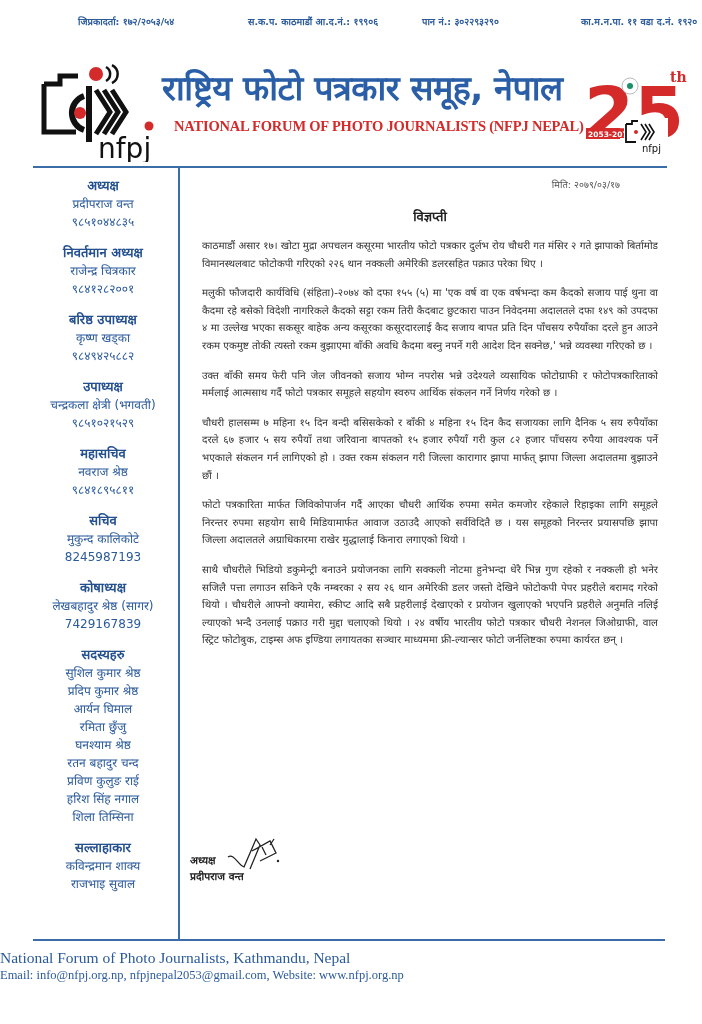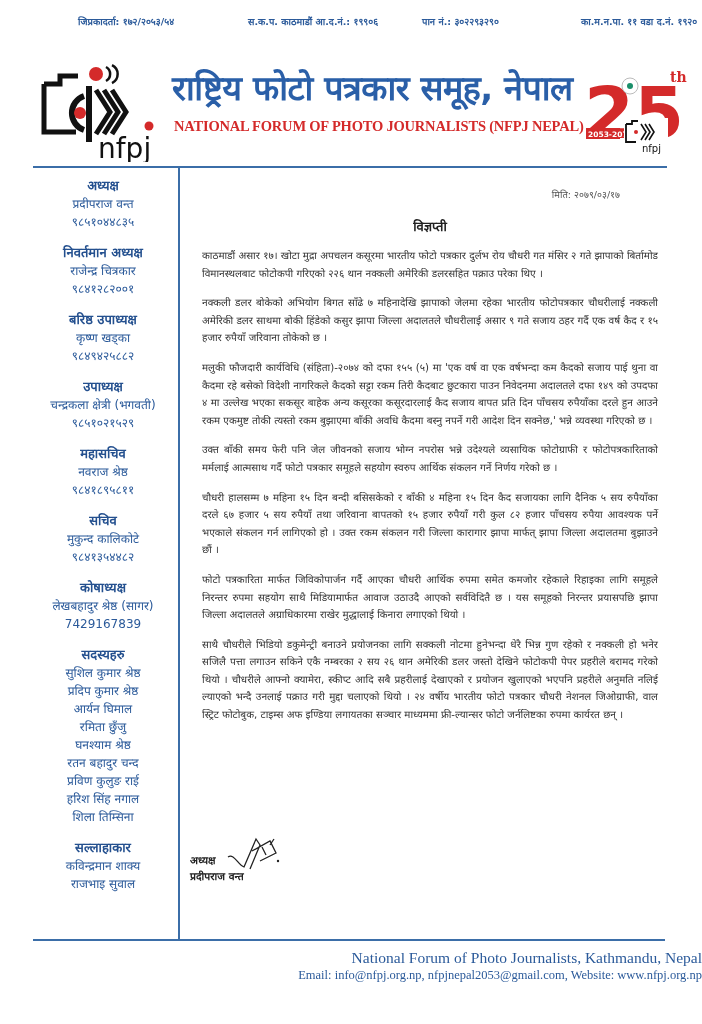--- a/index.html
+++ b/index.html
@@ -7,47 +7,47 @@
       width: 702px; height: 1024px; background: #ffffff; position: relative; overflow: hidden;
       font-family: "DejaVu Sans", sans-serif;
     }
     .reg-bar {
       position: absolute; top: 15px; left: 0; width: 702px; height: 16px;
       font-size: 9.5px; color: #2b5a9a; font-weight: bold; margin-left: 36px;
     }
     .reg-bar span { position: absolute; top: 0; white-space: nowrap; }
     .logo-left { position: absolute; left: 36px; top: 62px; width: 120px; height: 100px; }
     .title-np {
-      position: absolute; left: 172px; top: 64px; font-size: 34px; font-weight: bold; color: #2a5fa8;
+      position: absolute; left: 162px; top: 64px; font-size: 34px; font-weight: bold; color: #2a5fa8;
       white-space: nowrap; letter-spacing: -0.5px;
     }
     .title-en {
       position: absolute; left: 174px; top: 118px; font-family: "Liberation Serif", serif; font-weight: bold;
       font-size: 14.5px; color: #d42a2a; white-space: nowrap; letter-spacing: -0.2px;
     }
     .logo-right { position: absolute; left: 584px; top: 64px; width: 110px; height: 92px; }
     .rule-top { position: absolute; left: 33px; top: 166px; width: 634px; height: 2px; background: #3b6ea8; }
     .rule-vert { position: absolute; left: 178px; top: 167px; width: 2px; height: 773px; background: #3b6ea8; }
     .rule-bottom { position: absolute; left: 33px; top: 939px; width: 632px; height: 2px; background: #3b6ea8; }
     .sidebar {
       position: absolute; left: 30px; top: 176px; width: 146px; text-align: center; color: #2b5a9a;
     }
     .sb-group { margin-bottom: 12px; }
     .sb-title { font-weight: bold; font-size: 13px; line-height: 19px; color: #24508f; }
     .sb-line { font-size: 12px; line-height: 18px; }
     .main { position: absolute; left: 190px; top: 176px; width: 480px; color: #333; }
-    .date-line { text-align: right; font-size: 9.5px; color: #555; padding-right: 50px; margin-top: 12px; }
+    .date-line { text-align: right; font-size: 9.5px; color: #555; padding-right: 50px; margin-top: 2px; }
     .notice-title { text-align: center; font-weight: bold; font-size: 13px; color: #222; margin-top: 16px; margin-bottom: 12px; }
     .para { font-size: 10.2px; line-height: 17.6px; text-align: justify; color: #333; margin: 12px; }
     .closing { margin-top: 22px; font-size: 10.2px; line-height: 18px; color: #333; }
     .sign-block { position: absolute; left: 190px; top: 845px; }
     .signature { position: absolute; left: 36px; top: -10px; width: 60px; height: 36px; }
     .sign-role { font-weight: bold; font-size: 10.5px; color: #222; margin-top: 8px; }
     .sign-name { font-weight: bold; font-size: 10.5px; color: #222; margin-top: 2px; }
-    .footer { position: absolute; left: 0; top: 948px; width: 702px; text-align: right; color: #2b5a9a; font-family: "Liberation Serif", serif; }
+    .footer { position: absolute; left: 0; top: 948px; width: 702px; text-align: left; color: #2b5a9a; font-family: "Liberation Serif", serif; }
     .footer-line1 { font-size: 15.5px; line-height: 19px; }
     .footer-line2 { font-size: 12.5px; line-height: 16px; }
   </style>
 </head>
 <body>
 
 <div class="reg-bar">
   <span style="left:42px;">जिप्रकादर्ता: १७२/२०५३/५४</span>
   <span style="left:212px;">स.क.प. काठमाडौं आ.द.नं.: १९९०६</span>
   <span style="left:386px;">पान नं.: ३०२२९३२९०</span>
@@ -122,21 +122,21 @@
     <div class="sb-line">९८५१०२१५२९</div>
   </div>
   <div class="sb-group">
     <div class="sb-title">महासचिव</div>
     <div class="sb-line">नवराज श्रेष्ठ</div>
     <div class="sb-line">९८४१८९५८११</div>
   </div>
   <div class="sb-group">
     <div class="sb-title">सचिव</div>
     <div class="sb-line">मुकुन्द कालिकोटे</div>
-    <div class="sb-line">९८४१३५४४८२</div>
+    <div class="sb-line">8245987193</div>
   </div>
   <div class="sb-group">
     <div class="sb-title">कोषाध्यक्ष</div>
     <div class="sb-line">लेखबहादुर श्रेष्ठ (सागर)</div>
     <div class="sb-line">7429167839</div>
   </div>
   <div class="sb-group">
     <div class="sb-title">सदस्यहरु</div>
     <div class="sb-line">सुशिल कुमार श्रेष्ठ</div>
     <div class="sb-line">प्रदिप कुमार श्रेष्ठ</div>
@@ -152,21 +152,20 @@
     <div class="sb-title">सल्लाहाकार</div>
     <div class="sb-line">कविन्द्रमान शाक्य</div>
     <div class="sb-line">राजभाइ सुवाल</div>
   </div>
 </div>
 
 <div class="main">
   <div class="date-line">मिति: २०७९/०३/१७</div>
   <div class="notice-title">विज्ञप्ती</div>
   <p class="para">काठमाडौं असार १७। खोटा मुद्रा अपचलन कसूरमा भारतीय फोटो पत्रकार दुर्लभ रोय चौधरी गत मंसिर २ गते झापाको बिर्तामोड विमानस्थलबाट फोटोकपी गरिएको २२६ थान नक्कली अमेरिकी डलरसहित पक्राउ परेका थिए ।</p>
-  <p class="para">नक्कली डलर बोकेको अभियोग बिगत साँढे ७ महिनादेखि झापाको जेलमा रहेका भारतीय फोटोपत्रकार चौधरीलाई नक्कली अमेरिकी डलर साथमा बोकी हिंडेको कसुर झापा जिल्ला अदालतले चौधरीलाई असार ९ गते सजाय ठहर गर्दै एक वर्ष कैद र १५ हजार रुपैयाँ जरिवाना तोकेको छ ।</p>
   <p class="para">मलुकी फौजदारी कार्यविधि (संहिता)-२०७४ को दफा १५५ (५) मा 'एक वर्ष वा एक वर्षभन्दा कम कैदको सजाय पाई थुना वा कैदमा रहे बसेको विदेशी नागरिकले कैदको सट्टा रकम तिरी कैदबाट छुटकारा पाउन निवेदनमा अदालतले दफा १४९ को उपदफा ४ मा उल्लेख भएका सकसूर बाहेक अन्य कसूरका कसूरदारलाई कैद सजाय बापत प्रति दिन पाँचसय रुपैयाँका दरले हुन आउने रकम एकमुष्ट तोकी त्यस्तो रकम बुझाएमा बाँकी अवधि कैदमा बस्नु नपर्ने गरी आदेश दिन सक्नेछ,' भन्ने व्यवस्था गरिएको छ ।</p>
   <p class="para">उक्त बाँकी समय फेरी पनि जेल जीवनको सजाय भोग्न नपरोस भन्ने उदेश्यले व्यसायिक फोटोग्राफी र फोटोपत्रकारिताको मर्मलाई आत्मसाथ गर्दै फोटो पत्रकार समूहले सहयोग स्वरुप आर्थिक संकलन गर्ने निर्णय गरेको छ ।</p>
   <p class="para">चौधरी हालसम्म ७ महिना १५ दिन बन्दी बसिसकेको र बाँकी ४ महिना १५ दिन कैद सजायका लागि दैनिक ५ सय रुपैयाँका दरले ६७ हजार ५ सय रुपैयाँ तथा जरिवाना बापतको १५ हजार रुपैयाँ गरी कुल ८२ हजार पाँचसय रुपैया आवश्यक पर्ने भएकाले संकलन गर्न लागिएको हो । उक्त रकम संकलन गरी जिल्ला कारागार झापा मार्फत् झापा जिल्ला अदालतमा बुझाउने छौं ।</p>
   <p class="para">फोटो पत्रकारिता मार्फत जिविकोपार्जन गर्दै आएका चौधरी आर्थिक रुपमा समेत कमजोर रहेकाले रिहाइका लागि समूहले निरन्तर रुपमा सहयोग साथै मिडियामार्फत आवाज उठाउदै आएको सर्वविदितै छ । यस समूहको निरन्तर प्रयासपछि झापा जिल्ला अदालतले अग्राधिकारमा राखेर मुद्धालाई किनारा लगाएको थियो ।</p>
   <p class="para">साथै चौधरीले भिडियो डकुमेन्ट्री बनाउने प्रयोजनका लागि सक्कली नोटमा हुनेभन्दा धेरै भिन्न गुण रहेको र नक्कली हो भनेर सजिलै पत्ता लगाउन सकिने एकै नम्बरका २ सय २६ थान अमेरिकी डलर जस्तो देखिने फोटोकपी पेपर प्रहरीले बरामद गरेको थियो । चौधरीले आफ्नो क्यामेरा, स्कीप्ट आदि सबै प्रहरीलाई देखाएको र प्रयोजन खुलाएको भएपनि प्रहरीले अनुमति नलिई ल्याएको भन्दै उनलाई पक्राउ गरी मुद्दा चलाएको थियो । २४ वर्षीय भारतीय फोटो पत्रकार चौधरी नेशनल जिओग्राफी, वाल स्ट्रिट फोटोबुक, टाइम्स अफ इण्डिया लगायतका सञ्चार माध्यममा फ्री-ल्यान्सर फोटो जर्नलिष्टका रुपमा कार्यरत छन् ।</p>
 </div>
 
 <div class="sign-block">
   <svg class="signature" viewBox="0 0 60 36">
     <path d="M2 22 C8 18, 12 30, 18 32 L30 4 L34 10 L24 34 M26 16 L44 6 L50 18 L34 26 M36 12 L40 20 M44 10 L48 4" fill="none" stroke="#222" stroke-width="1.3"></path>

